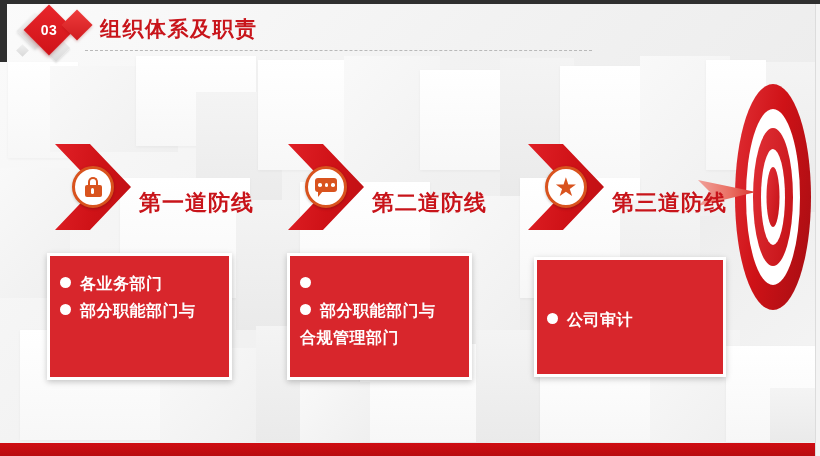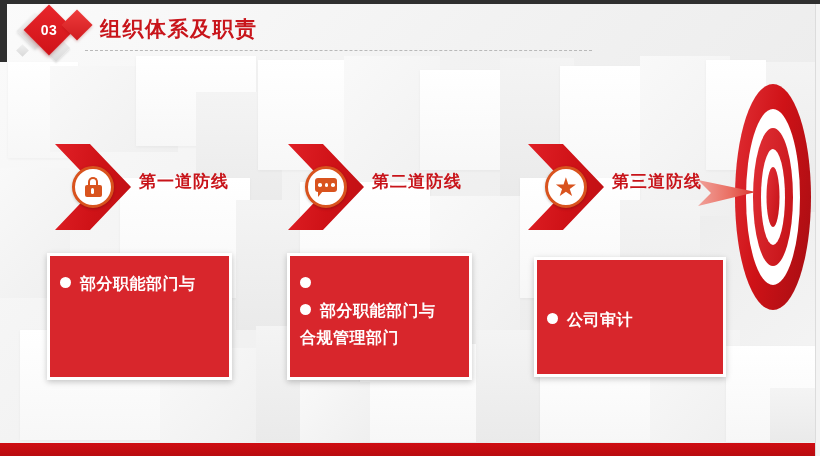--- a/index.html
+++ b/index.html
@@ -72,22 +72,22 @@
   }
   .chev-icon {
       position:absolute; left:17px; top:22px; width:42px; height:42px;
       border-radius:50%; background:#ffffff;
       border:3.5px solid #d9531e;
       box-shadow:0 1px 3px rgba(0,0,0,.22);
       display:flex; align-items:center; justify-content:center;
       z-index:3;
   }
   .chev-label {
-      position:absolute; left:84px; top:26px;
-      font-size:17px; font-weight:bold; color:#c8141a;
+      position:absolute; left:84px; top:44px;
+      font-size:22px; font-weight:bold; color:#c8141a;
       letter-spacing:1px; white-space:nowrap;
   }
 
   
   .ic-lock  { position:relative; width:20px; height:20px; }
   .ic-lock .shackle{
       position:absolute; left:5px; top:0px; width:10px; height:10px;
       border:2.6px solid #d9531e; border-bottom:none;
       border-radius:6px 6px 0 0;
   }
@@ -262,20 +262,23 @@
           <stop offset="55%" stop-color="#ea6f63"></stop>
           <stop offset="100%" stop-color="#d9352f"></stop>
         </linearGradient>
       </defs>
       <polygon points="0,4 58,16 0,30 13,17" fill="url(#dg)"></polygon>
     </svg>
   </div>
 
   <div class="card" style="left:47px; top:253px; width:185px; height:127px;">
     <div class="card-line">
+      <span class="bullet"></span><span>各业务部门</span>
+    </div>
+    <div class="card-line">
       <span class="bullet"></span><span>部分职能部门与</span>
     </div>
   </div>
 
   <div class="card" style="left:287px; top:253px; width:185px; height:127px;">
     <div class="card-line">
       <span class="bullet"></span>
     </div>
     <div class="card-line">
       <span class="bullet"></span><span>部分职能部门与</span>

